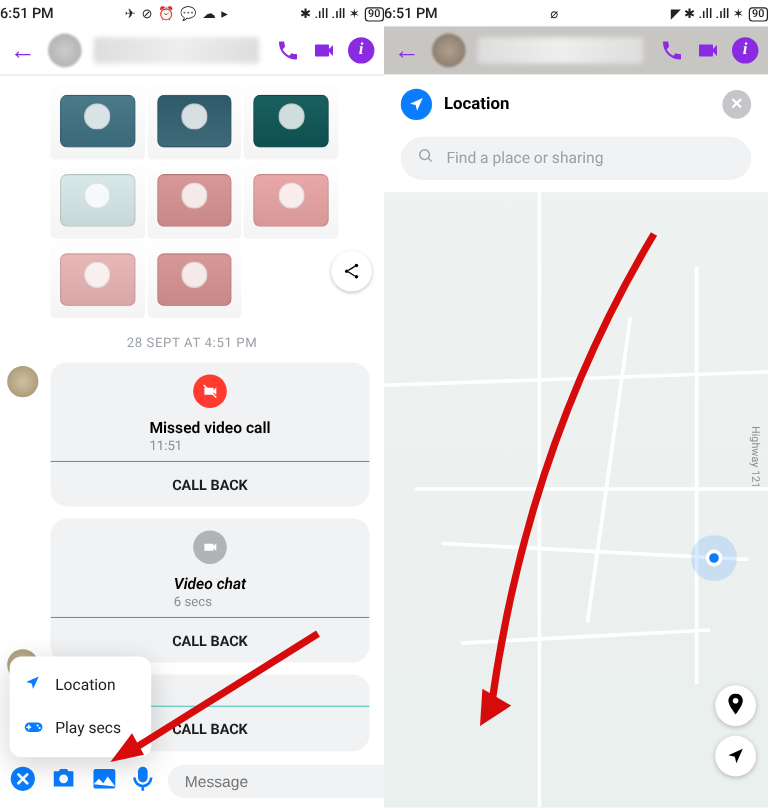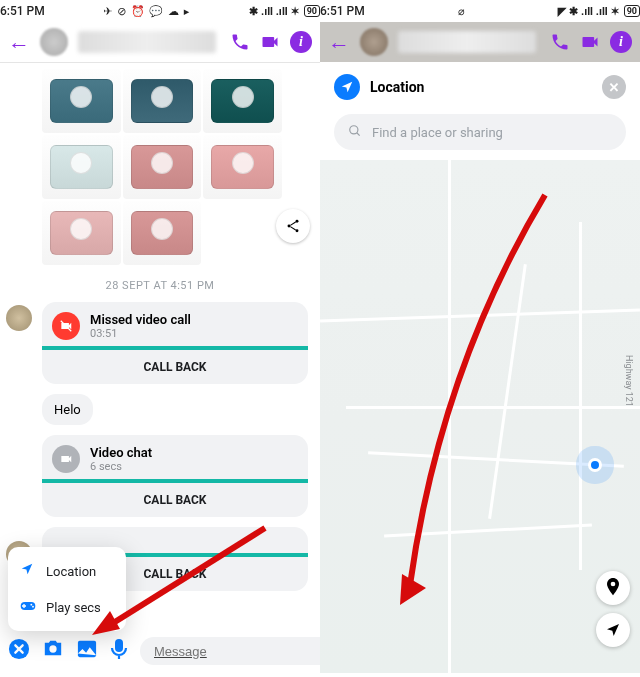--- a/index.html
+++ b/index.html
@@ -23,21 +23,21 @@
   .statusbar {
     height: 22px;
     display: flex;
     align-items: center;
     justify-content: space-between;
     padding: 0 0;
     font-size: 12px;
     font-weight: 500;
     color: #222;
   }
-  .statusbar .right { display: flex; align-items: flex-start; gap: 4px; font-size: 11px; font-weight: bold;}
+  .statusbar .right { display: flex; align-items: flex-end; gap: 4px; font-size: 11px;}
   
   .chat-header {
     height: 40px;
     display: flex;
     align-items: center;
     padding: 0 8px;
     gap: 10px;
   }
   .chat-header .title-blur {
     flex: 1;
@@ -111,29 +111,29 @@
   .timestamp{
     text-align:center;color:#9aa0a6;font-size:11px;letter-spacing:.5px;
     margin:14px 0 10px;
   }
 
   .card{
     margin:0 12px 10px 42px;
     background:#f1f2f4;border-radius:14px;padding:10px 10px 0;
     font-size:13px;
   }
-  .card .row{display:flex;align-items:center;gap:10px;margin-bottom:6px;}
+  .card .row{display:flex;align-items:center;gap:10px;margin-bottom:6px;flex-direction:column;}
   .card .ico{
     width:28px;height:28px;border-radius:50%;display:flex;align-items:center;justify-content:center;color:#fff;font-size:14px;
   }
   .ico.red{background:#ff3b30;}
   .ico.gray{background:#b0b3b8;}
   .card .sub{color:#8a8d91;font-size:11px;}
   .callback{
-    margin:4px -10px 0;border-top:4px solid #14b8a6;height:38px;
+    margin:4px -10px 0;border-top:1px solid #14b8a6;height:38px;
     display:flex;align-items:center;justify-content:center;font-weight:700;font-size:12px;color:#1c1e21;
     border-bottom-left-radius:14px;border-bottom-right-radius:14px;
   }
   .bubble-text{
     display:inline-block;background:#f1f2f4;border-radius:14px;padding:8px 12px;font-size:13px;
     margin:0 0 10px 42px;
   }
 
   
   .popup{
@@ -146,21 +146,21 @@
   .popup .glyph{color:#0a7cff;font-size:15px;width:16px;}
 
   
   .composer{
     position:absolute;bottom:6px;left:0;right:0;height:40px;
     display:flex;align-items:center;gap:12px;padding:0 8px;
   }
   .composer .ci{color:#0a7cff;font-size:20px;}
   .msg-input{
     flex:1;height:28px;border-radius:16px;background:#f1f2f4;border:none;
-    padding:0 12px;font-size:13px;color:#404040;outline:none;text-decoration:underline;
+    padding:0 12px;font-size:13px;color:#404040;outline:none;
   }
 
   
   .phone.right .chat-header{background:#c8c6c2;}
   .phone.right .statusbar{color:#222;}
   .phone.right .avatar-blur{background:radial-gradient(#b0a090,#807060);}
   .phone.right .divider{background:#b8b6b2;}
 
   .loc-panel{
     position:absolute;top:62px;left:0;right:0;bottom:0;background:#fff;
@@ -293,37 +293,36 @@
     <div class="card">
       <div class="row">
         <span class="ico red">
           <svg width="14" height="14" viewBox="0 0 24 24">
               <path fill="#fff" d="M17 10.5V7H4v10h13v-3.5l4 4v-11z"></path>
               <path d="M3 3l18 18" stroke="#fff" stroke-width="2"></path>
             </svg>
         </span>
         <span>
           <div style="font-weight:600;">Missed video call</div>
-          <div class="sub">03:51</div>
+          <div class="sub">11:51</div>
         </span>
       </div>
       <div class="callback">CALL BACK</div>
     </div>
 
-    <div><span class="bubble-text">Helo</span></div>
 
     <div class="card">
       <div class="row">
         <span class="ico gray">
           <svg width="14" height="14" viewBox="0 0 24 24">
               <path fill="#fff" d="M17 10.5V7H4v10h13v-3.5l4 4v-11z"></path>
             </svg>
         </span>
         <span>
-          <div style="font-weight:600;">Video chat</div>
+          <div style="font-weight:600;font-style:italic;">Video chat</div>
           <div class="sub">6 secs</div>
         </span>
       </div>
       <div class="callback">CALL BACK</div>
     </div>
 
     <div class="avatar-bubble" style="top:478px;"></div>
 
     <div class="card" style="padding-top:6px;">
       <div class="row" style="height:14px;overflow:hidden;"></div>

